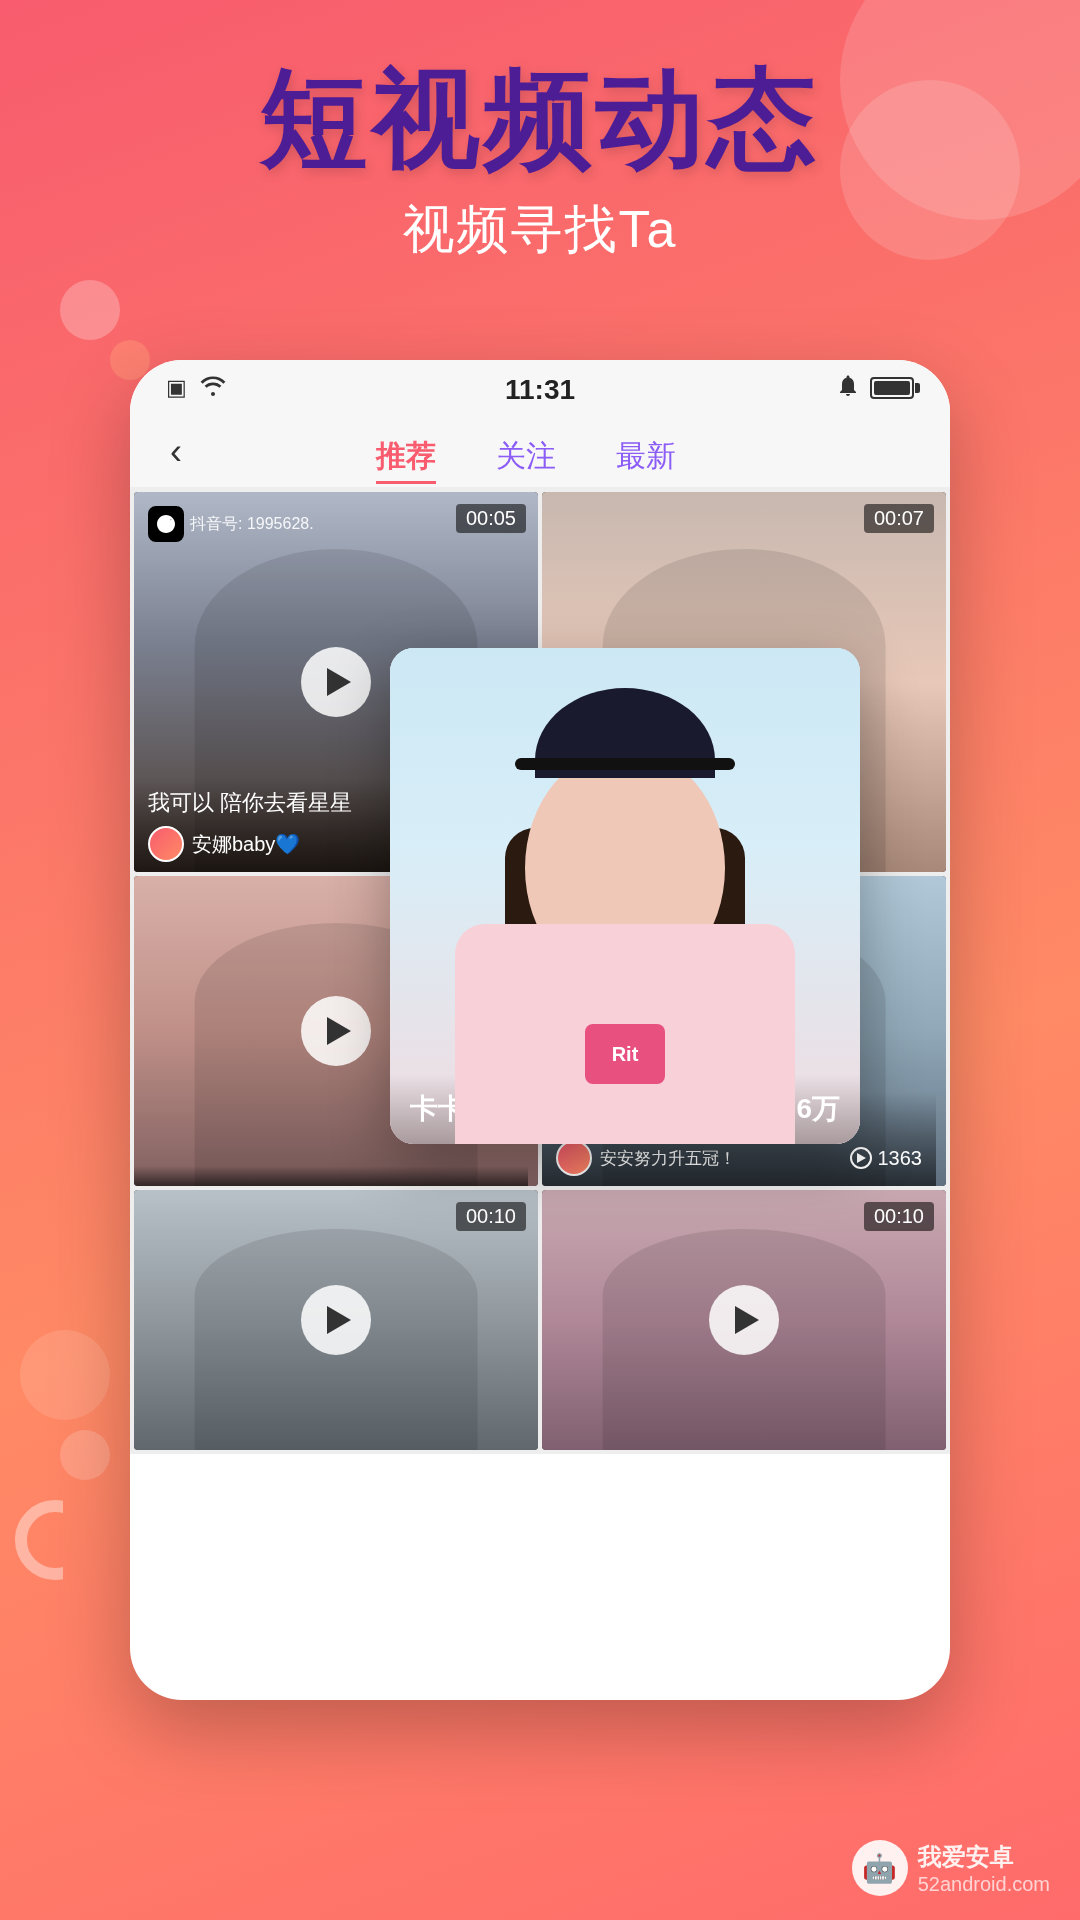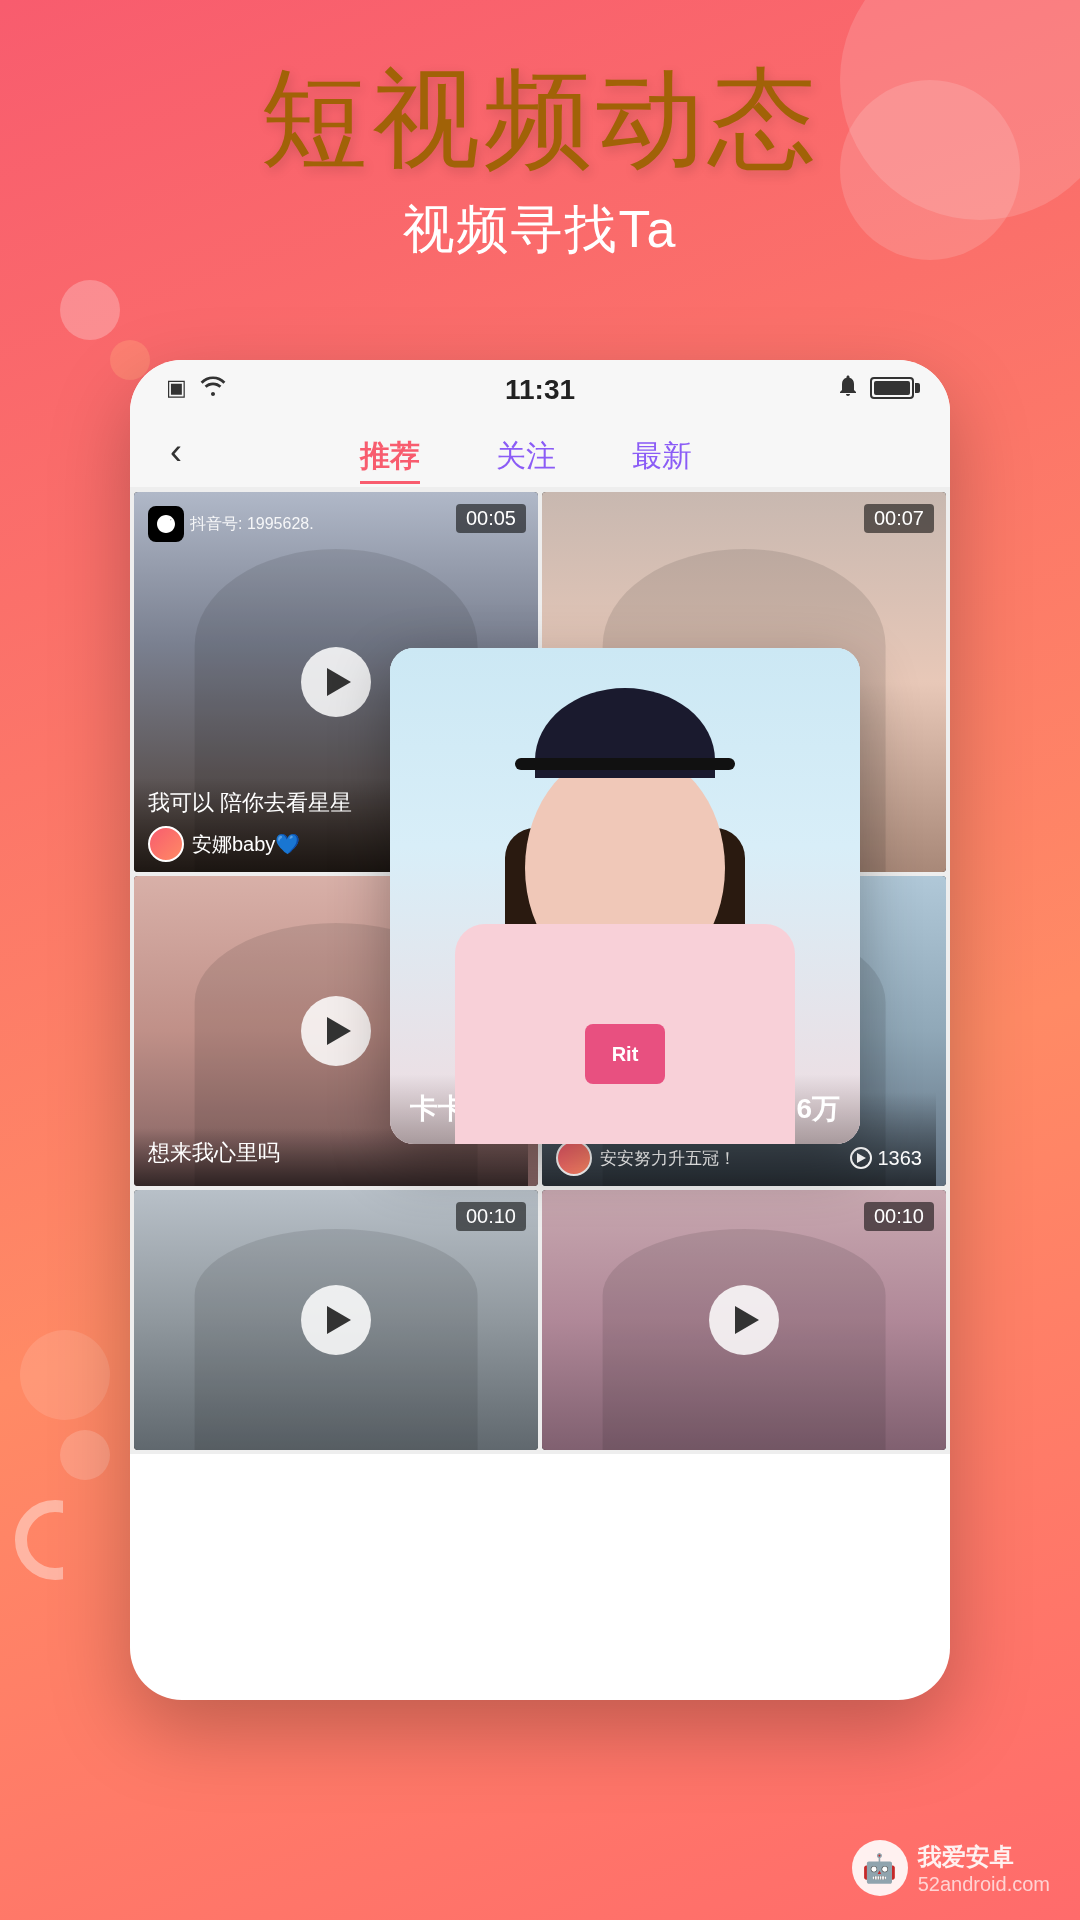--- a/index.html
+++ b/index.html
@@ -51,22 +51,22 @@
     
     .hero-section {
       position: absolute;
       top: 60px;
       left: 0; right: 0;
       text-align: center;
       z-index: 10;
     }
     .hero-title {
       font-size: 108px;
-      font-weight: 400;
-      color: #a16207;
+      font-weight: 700;
+      color: #4c1d95;
       letter-spacing: 4px;
       text-shadow: 2px 4px 12px rgba(0,0,0,0.15);
       line-height: 1.1;
     }
     .hero-subtitle {
       font-size: 52px;
       color: #fff;
       margin-top: 16px;
       font-weight: 400;
       letter-spacing: 2px;
@@ -165,21 +165,21 @@
       border-bottom: 1px solid #eee;
       flex-shrink: 0;
     }
     .nav-back {
       font-size: 36px;
       color: #333;
       cursor: pointer;
     }
     .nav-tabs {
       display: flex;
-      gap: 76px;
+      gap: 60px;
       margin-top: 16px;
     }
     .nav-tab {
       font-size: 30px;
       color: #8b5cf6;
       cursor: pointer;
       padding-bottom: 4px;
     }
     .nav-tab.active {
       color: #f85c6e;
@@ -561,21 +561,20 @@
           <div class="thumb-bg thumb-2"></div>
           <div class="person-overlay"></div>
           <span class="video-duration">00:07</span>
         </div>
 
         <div class="video-card video-card-short">
           <div class="thumb-bg thumb-3"></div>
           <div class="person-overlay"></div>
           <div class="play-btn"></div>
           <div class="video-info">
-            <div class="video-caption">想来我心里吗</div>
           </div>
         </div>
 
         <div class="video-card video-card-short">
           <div class="thumb-bg thumb-4"></div>
           <div class="person-overlay"></div>
           <div class="video-info">
             <div class="video-caption">我会爱你多一点点.</div>
             <div class="video-user-row">
               <div class="video-user">

